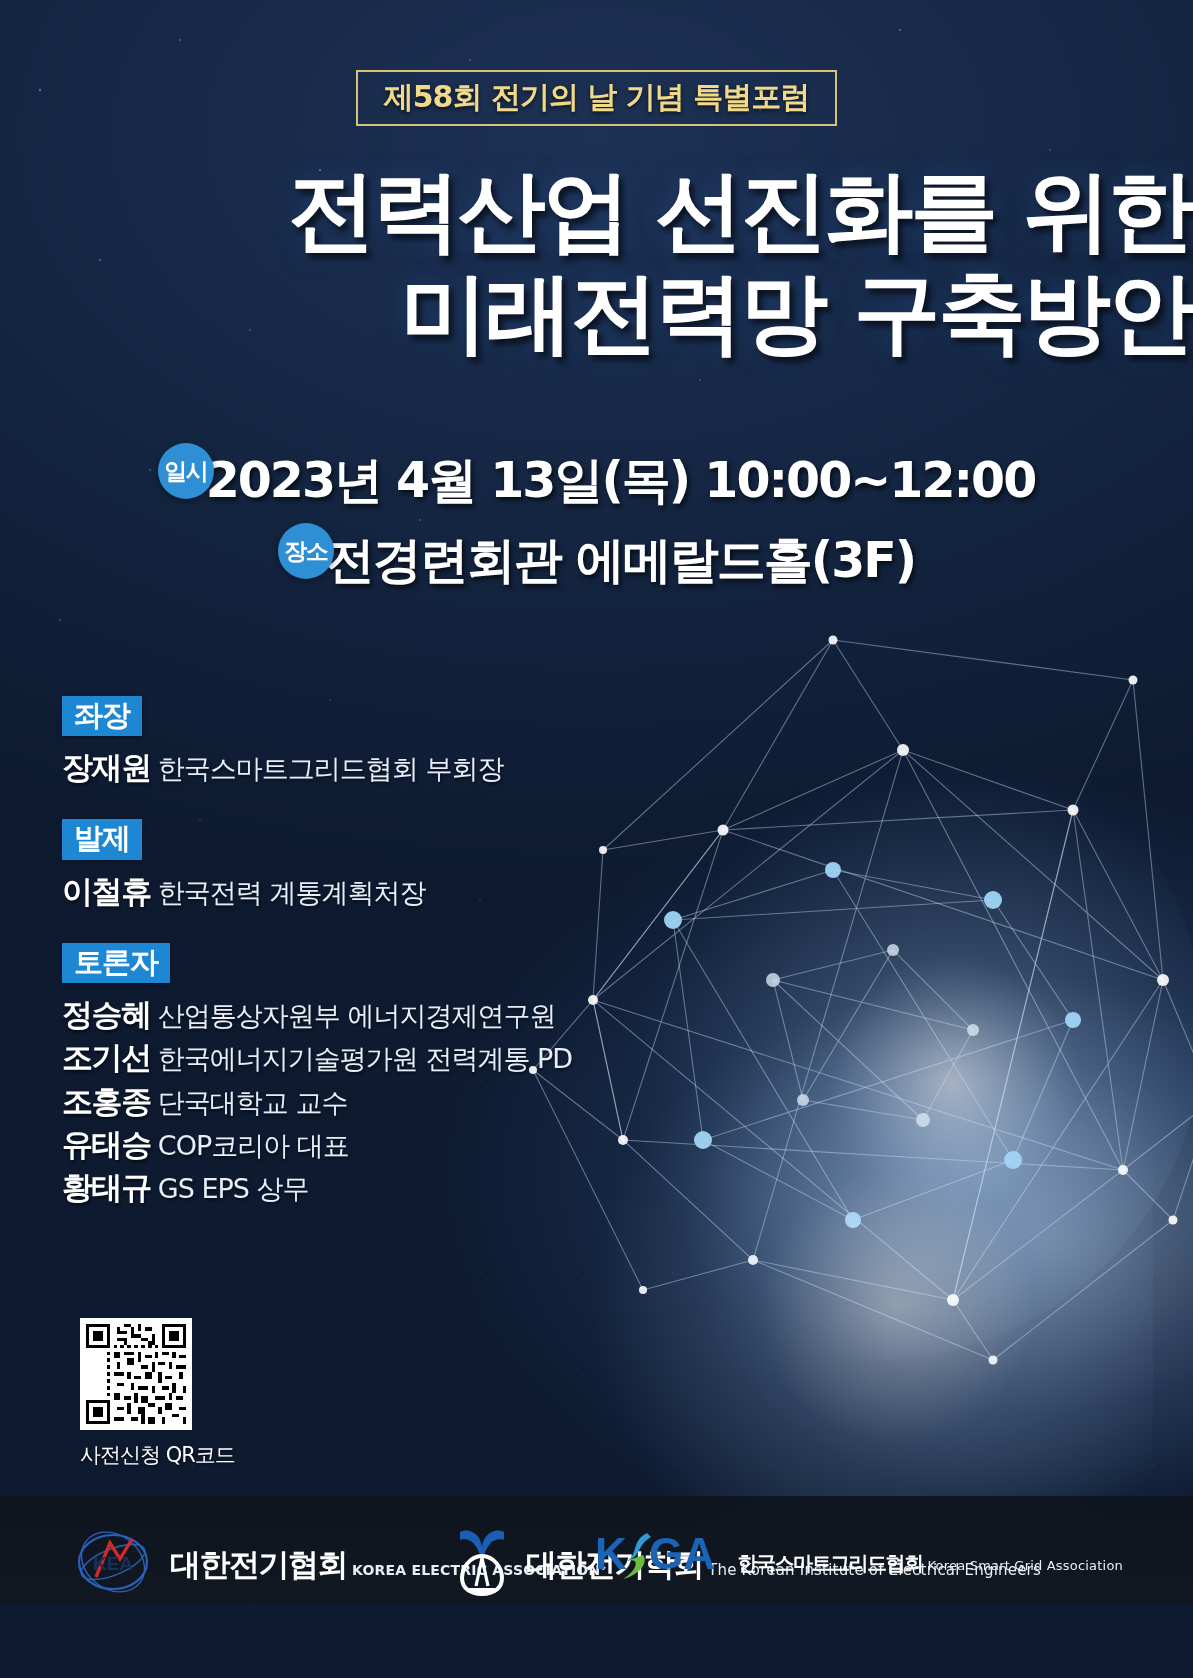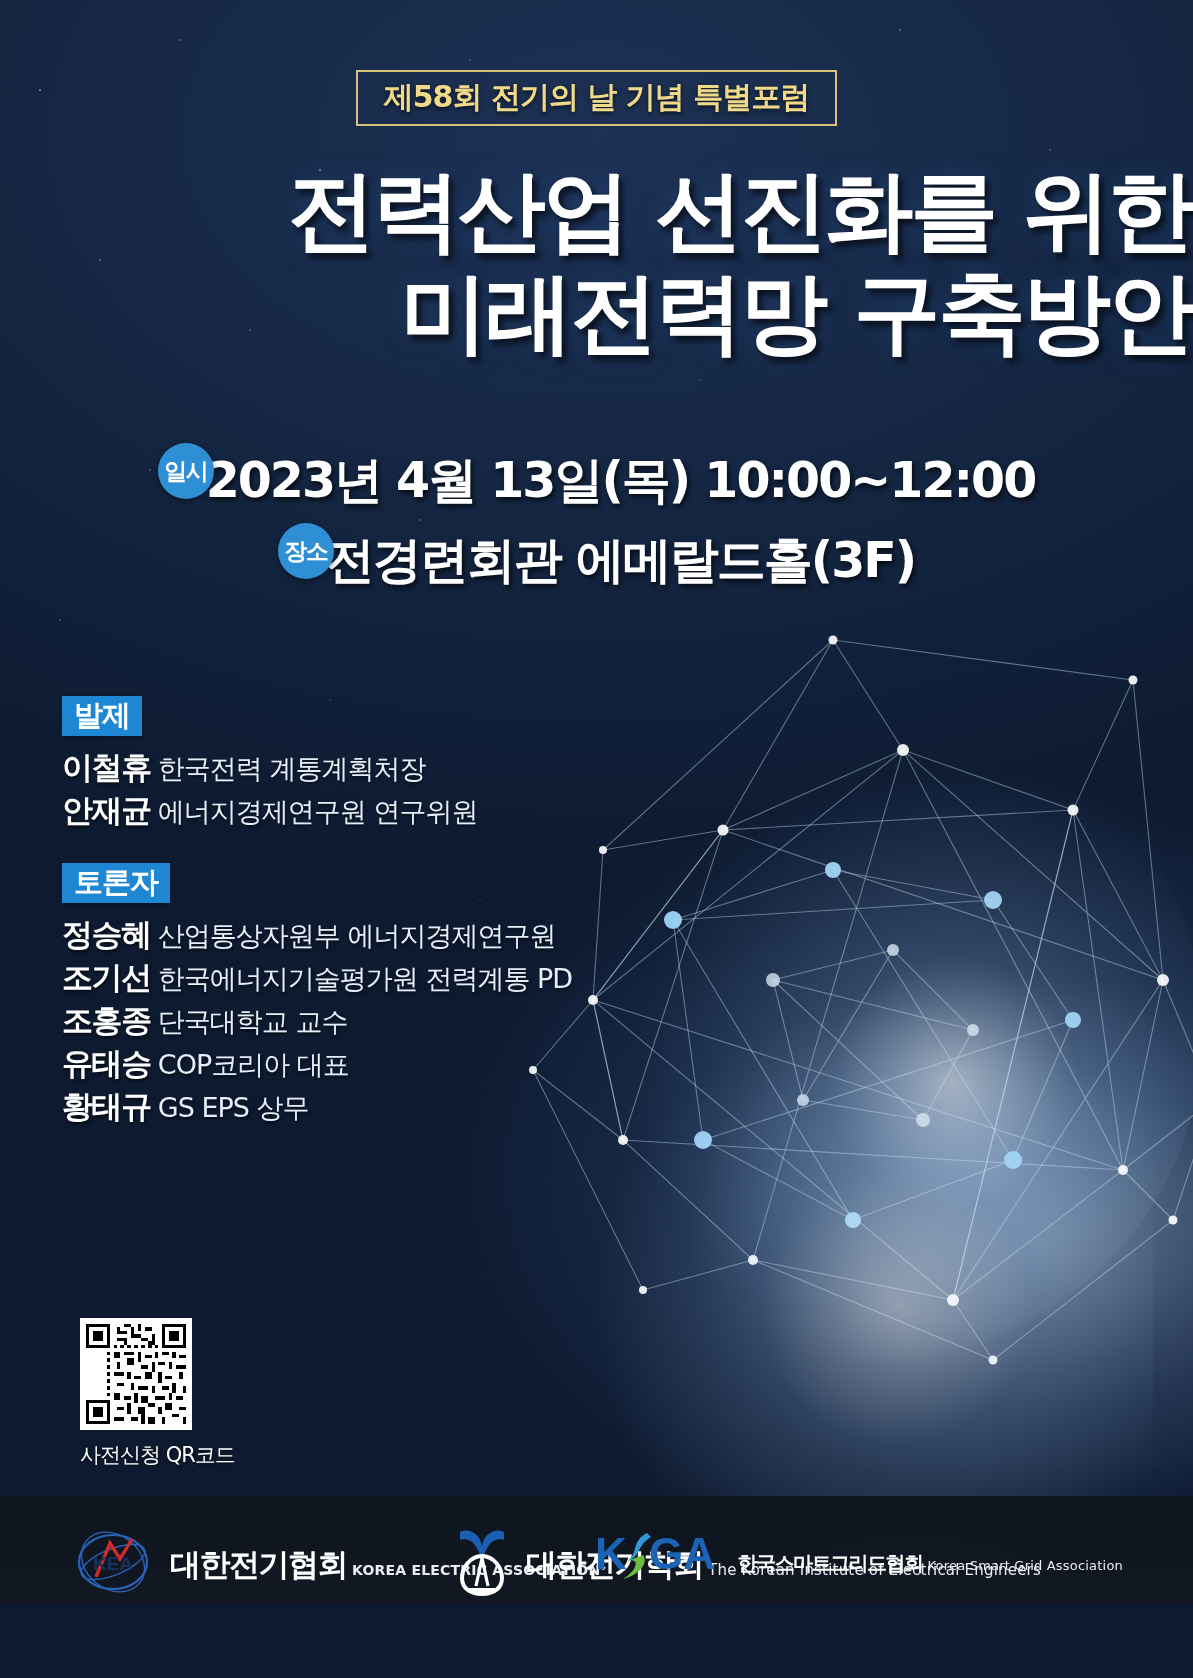--- a/index.html
+++ b/index.html
@@ -272,28 +272,31 @@
       <span class="info-text">2023년 4월 13일(목) 10:00~12:00</span>
     </div>
     <div class="info-row venue">
       <span class="info-chip">장소</span>
       <span class="info-text">전경련회관 에메랄드홀(3F)</span>
     </div>
   </div>
 
   <div class="people">
 
+    <div class="group">
+      <span class="group-tag">좌장</span>
+      <div class="person">
+        <span class="pname">장재원</span><span class="prole">한국스마트그리드협회 부회장</span>
+      </div>
+    </div>
 
     <div class="group">
       <span class="group-tag">발제</span>
       <div class="person">
         <span class="pname">이철휴</span><span class="prole">한국전력 계통계획처장</span>
-      </div>
-      <div class="person">
-        <span class="pname">안재균</span><span class="prole">에너지경제연구원 연구위원</span>
       </div>
     </div>
 
     <div class="group">
       <span class="group-tag">토론자</span>
       <div class="person">
         <span class="pname">정승혜</span><span class="prole">산업통상자원부 에너지경제연구원</span>
       </div>
       <div class="person">
         <span class="pname">조기선</span><span class="prole">한국에너지기술평가원 전력계통 PD</span>

